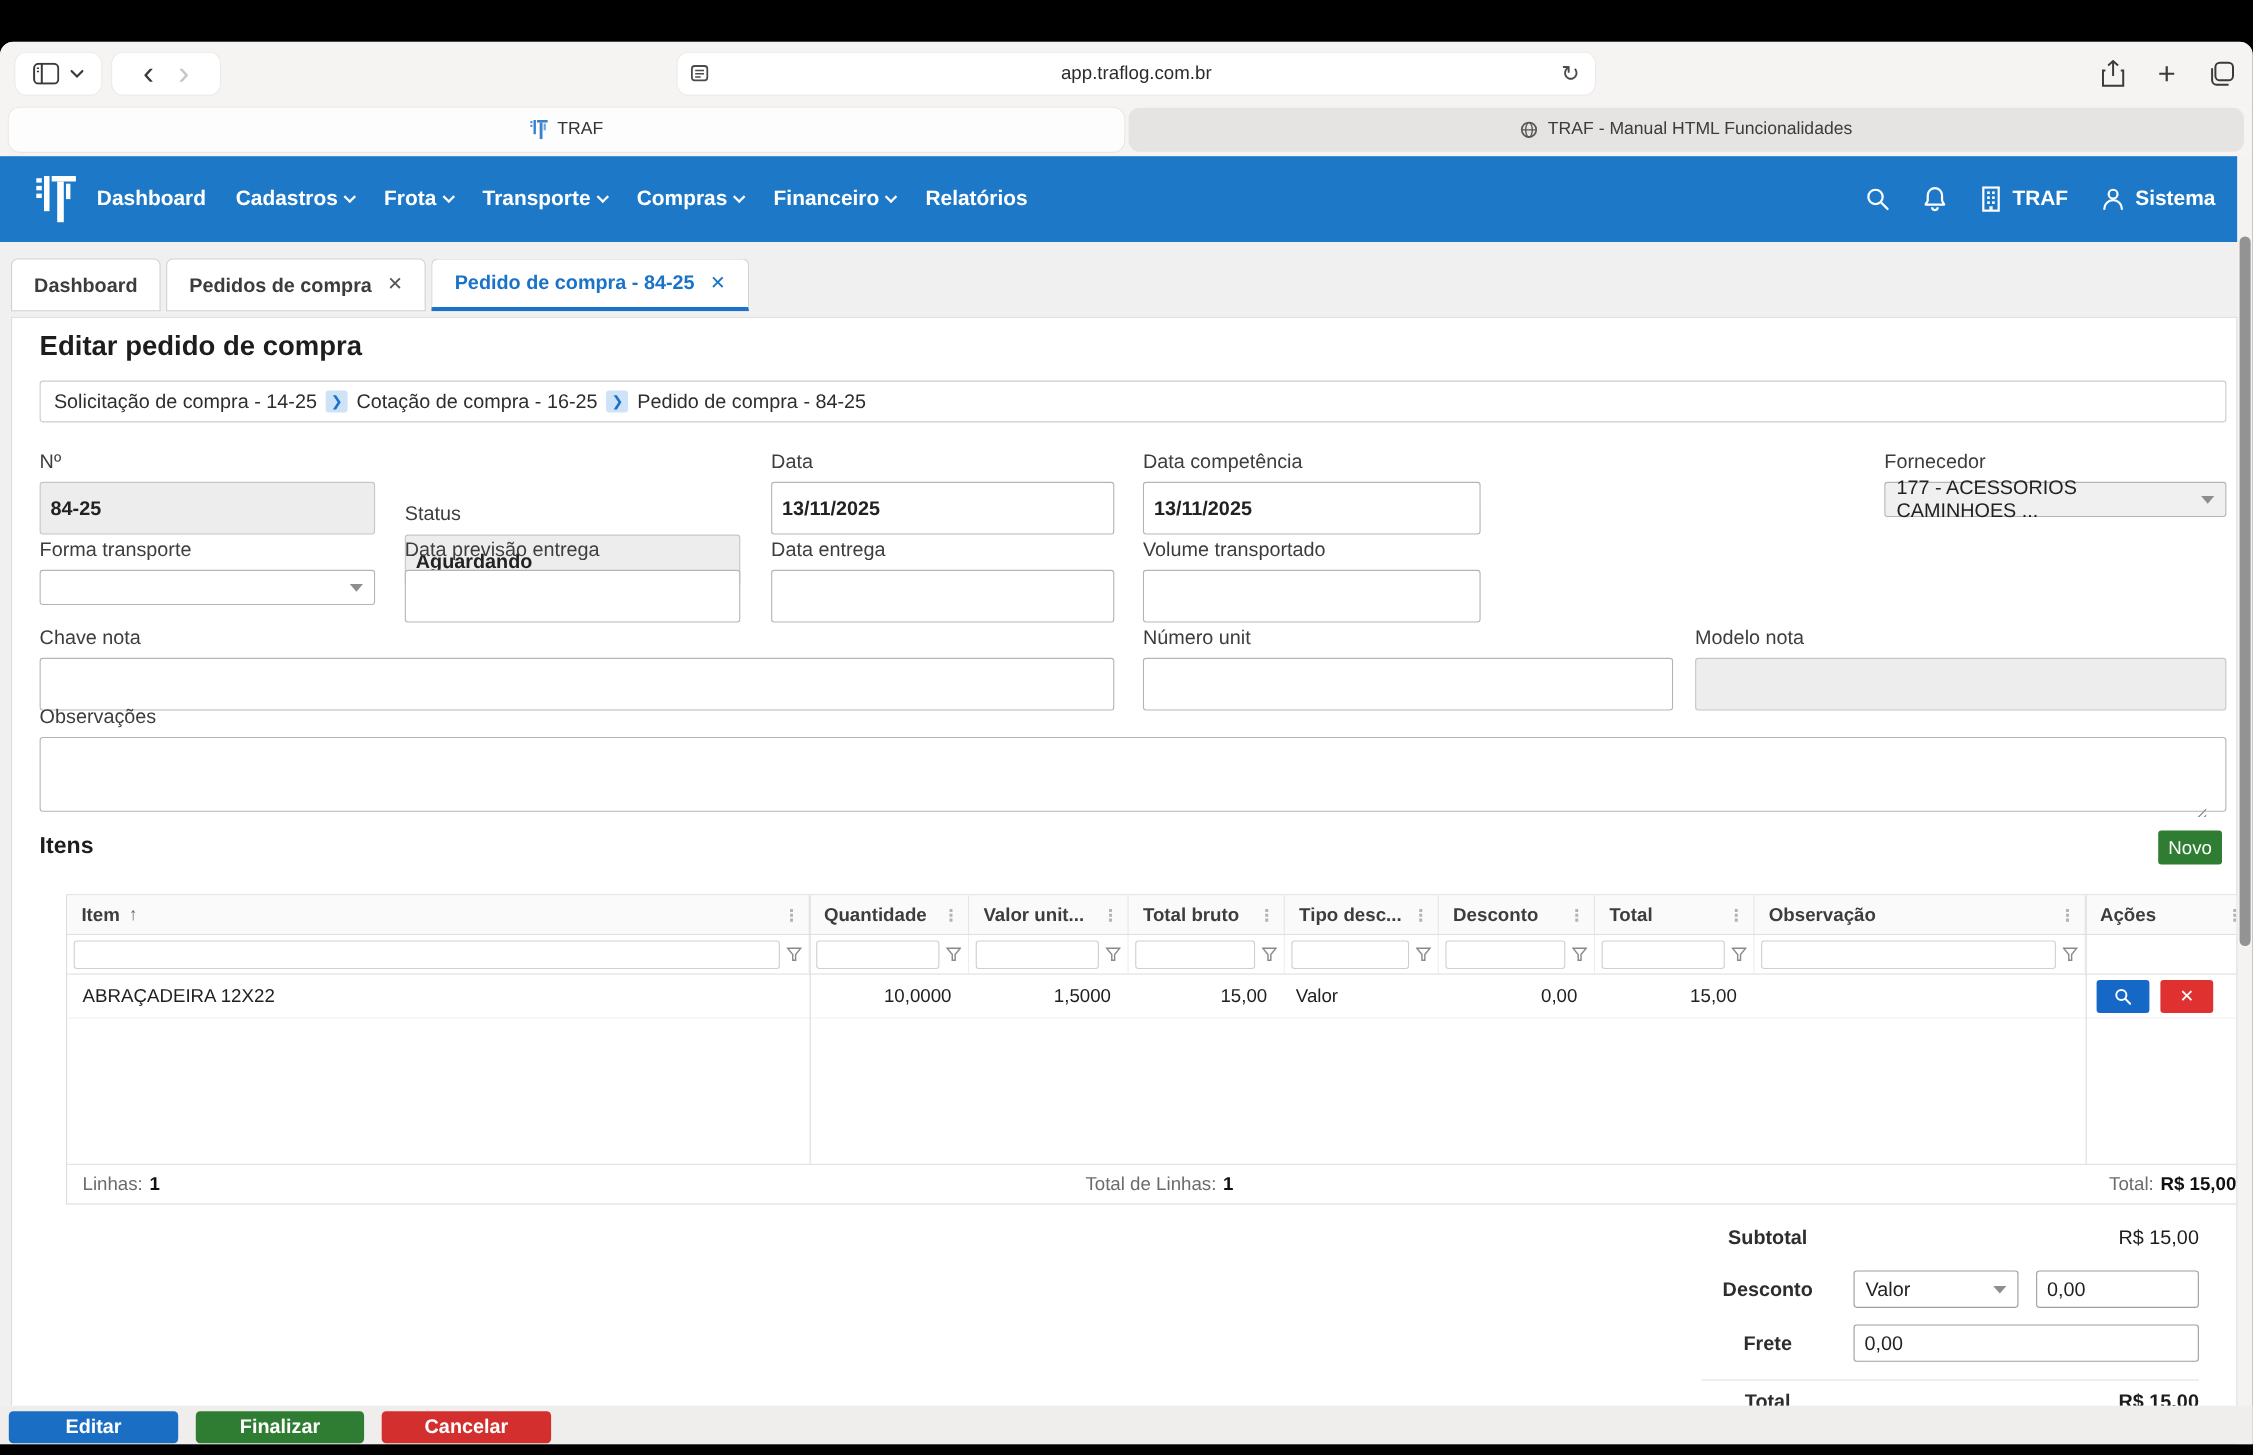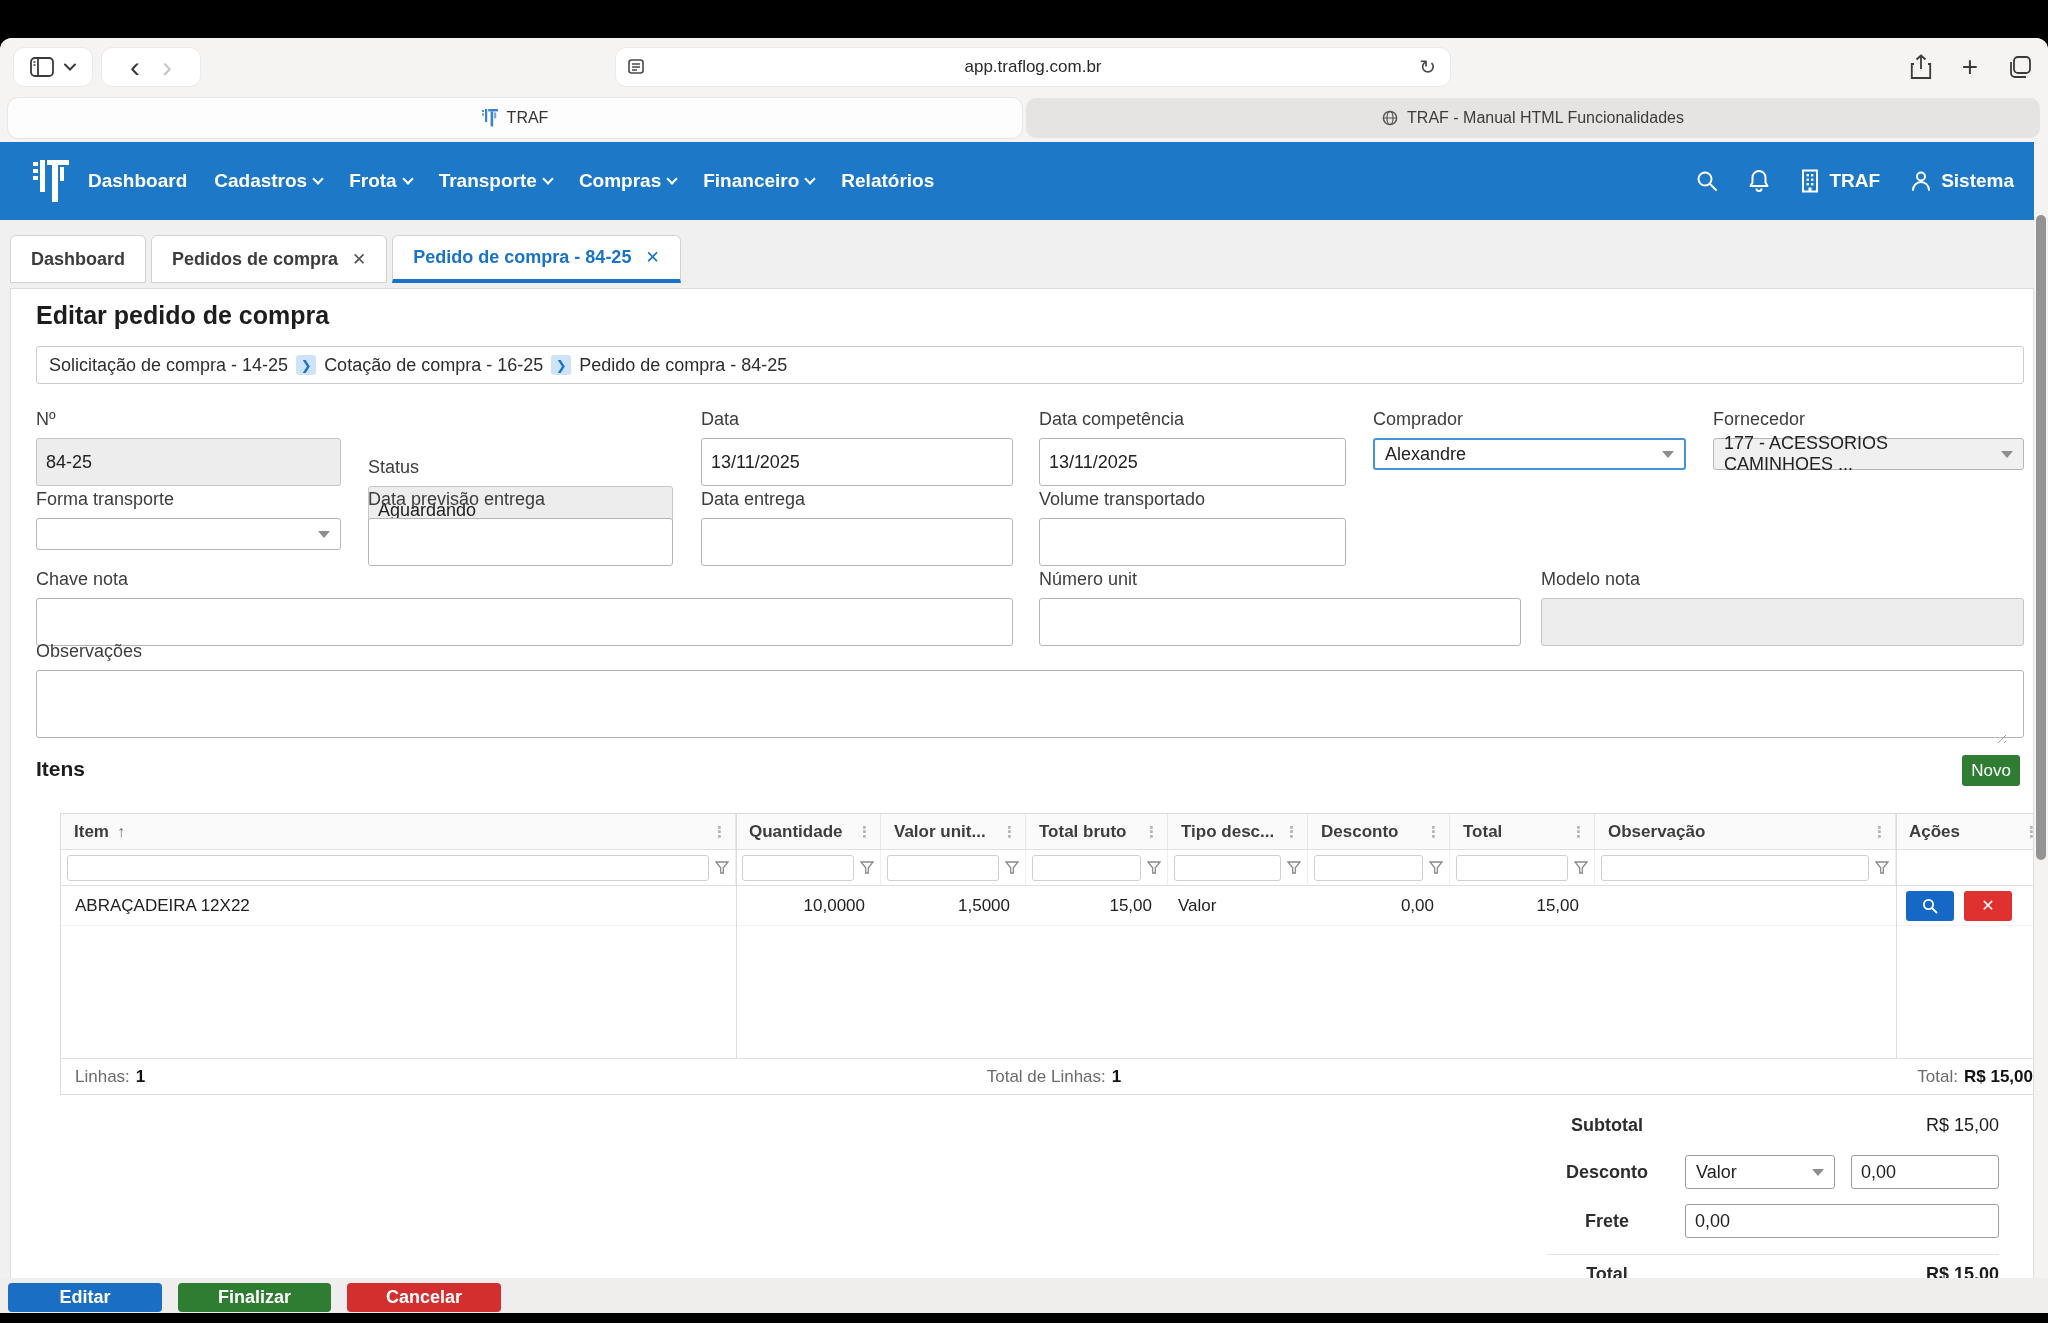--- a/index.html
+++ b/index.html
@@ -51,21 +51,21 @@
   .apptab.active .x { color:#1a73c8; }
 
   
   .card { position:absolute; top:250px; left:10px; width:2024px; height:990px; background:#fff; border:1px solid #ddd; border-bottom:none; overflow:hidden; }
   .pg-title { position:absolute; top:12px; left:25px; font-size:25px; font-weight:700; color:#1d1d1d; }
   .crumbbox { position:absolute; top:57px; left:25px; width:1988px; height:38px; border:1px solid #ccc; border-radius:3px; display:flex; align-items:center; padding:0 12px; gap:8px; font-size:18px; color:#2e2e2e; }
   .crumbchip { width:20px; height:20px; background:#cfe3f8; border-radius:3px; color:#1a73c8; font-size:13px; font-weight:700; display:flex; align-items:center; justify-content:center; }
 
   .field { position:absolute; }
   .field label { display:block; font-size:18px; color:#3d3d3d; margin-bottom:8px; }
-  .inp { display:block; width:100%; height:48px; border:1px solid #b5b5b5; border-radius:3px; background:#fff; font-size:18px; color:#222; padding:16px 9px; font-family:inherit; outline:none; }
+  .inp { display:block; width:100%; height:48px; border:1px solid #b5b5b5; border-radius:3px; background:#fff; font-size:18px; color:#222; padding:16px 9px; font-family:inherit; outline:none;font-weight:bold; }
   .inp.dis { background:#ededed; border-color:#c6c6c6; }
   .combo { height:32px; border:1px solid #b5b5b5; border-radius:3px; background:#fff; display:flex; align-items:center; justify-content:space-between; padding:0 10px; font-size:18px; color:#222; }
   .combo.focus { border:2px solid #4593d9; }
   .combo.grayed { background:#f0f0f0; }
   .dd-arrow { width:0; height:0; border-left:6px solid transparent; border-right:6px solid transparent; border-top:7px solid #8e8e8e; }
   textarea.obs { display:block; width:1988px; height:68px; border:1px solid #b5b5b5; border-radius:3px; resize:none; font-family:inherit; font-size:18px; padding:6px 9px; }
   .resize-grip { position:absolute; right:27px; top:442px; width:12px; height:12px;
      background:repeating-linear-gradient(135deg,transparent 0 3px,#9a9a9a 3px 4px); clip-path:polygon(100% 0,100% 100%,0 100%); }
 
   .itens-title { position:absolute; top:468px; left:25px; font-size:21px; font-weight:700; color:#1d1d1d; }
@@ -316,27 +316,20 @@
         <input class="inp dis" readonly="" value="Aguardando" style="">
       </div>
       <div class="field" style="top:120px; left:690px; width:312px;">
         <label>Data</label>
         <input class="inp" value="13/11/2025" style="">
       </div>
       <div class="field" style="top:120px; left:1028px; width:307px;">
         <label>Data competência</label>
         <input class="inp" value="13/11/2025" style="">
       </div>
-      <div class="field" style="top:120px; left:1362px; width:313px;">
-        <label>Comprador</label>
-        <div class="combo focus">
-          <span>Alexandre</span>
-          <span class="dd-arrow"></span>
-        </div>
-      </div>
       <div class="field" style="top:120px; left:1702px; width:311px;">
         <label>Fornecedor</label>
         <div class="combo grayed">
           <span>177 - ACESSORIOS CAMINHOES ...</span>
           <span class="dd-arrow"></span>
         </div>
       </div>
 
       <div class="field" style="top:200px; left:25px; width:305px;">
         <label>Forma transporte</label>

